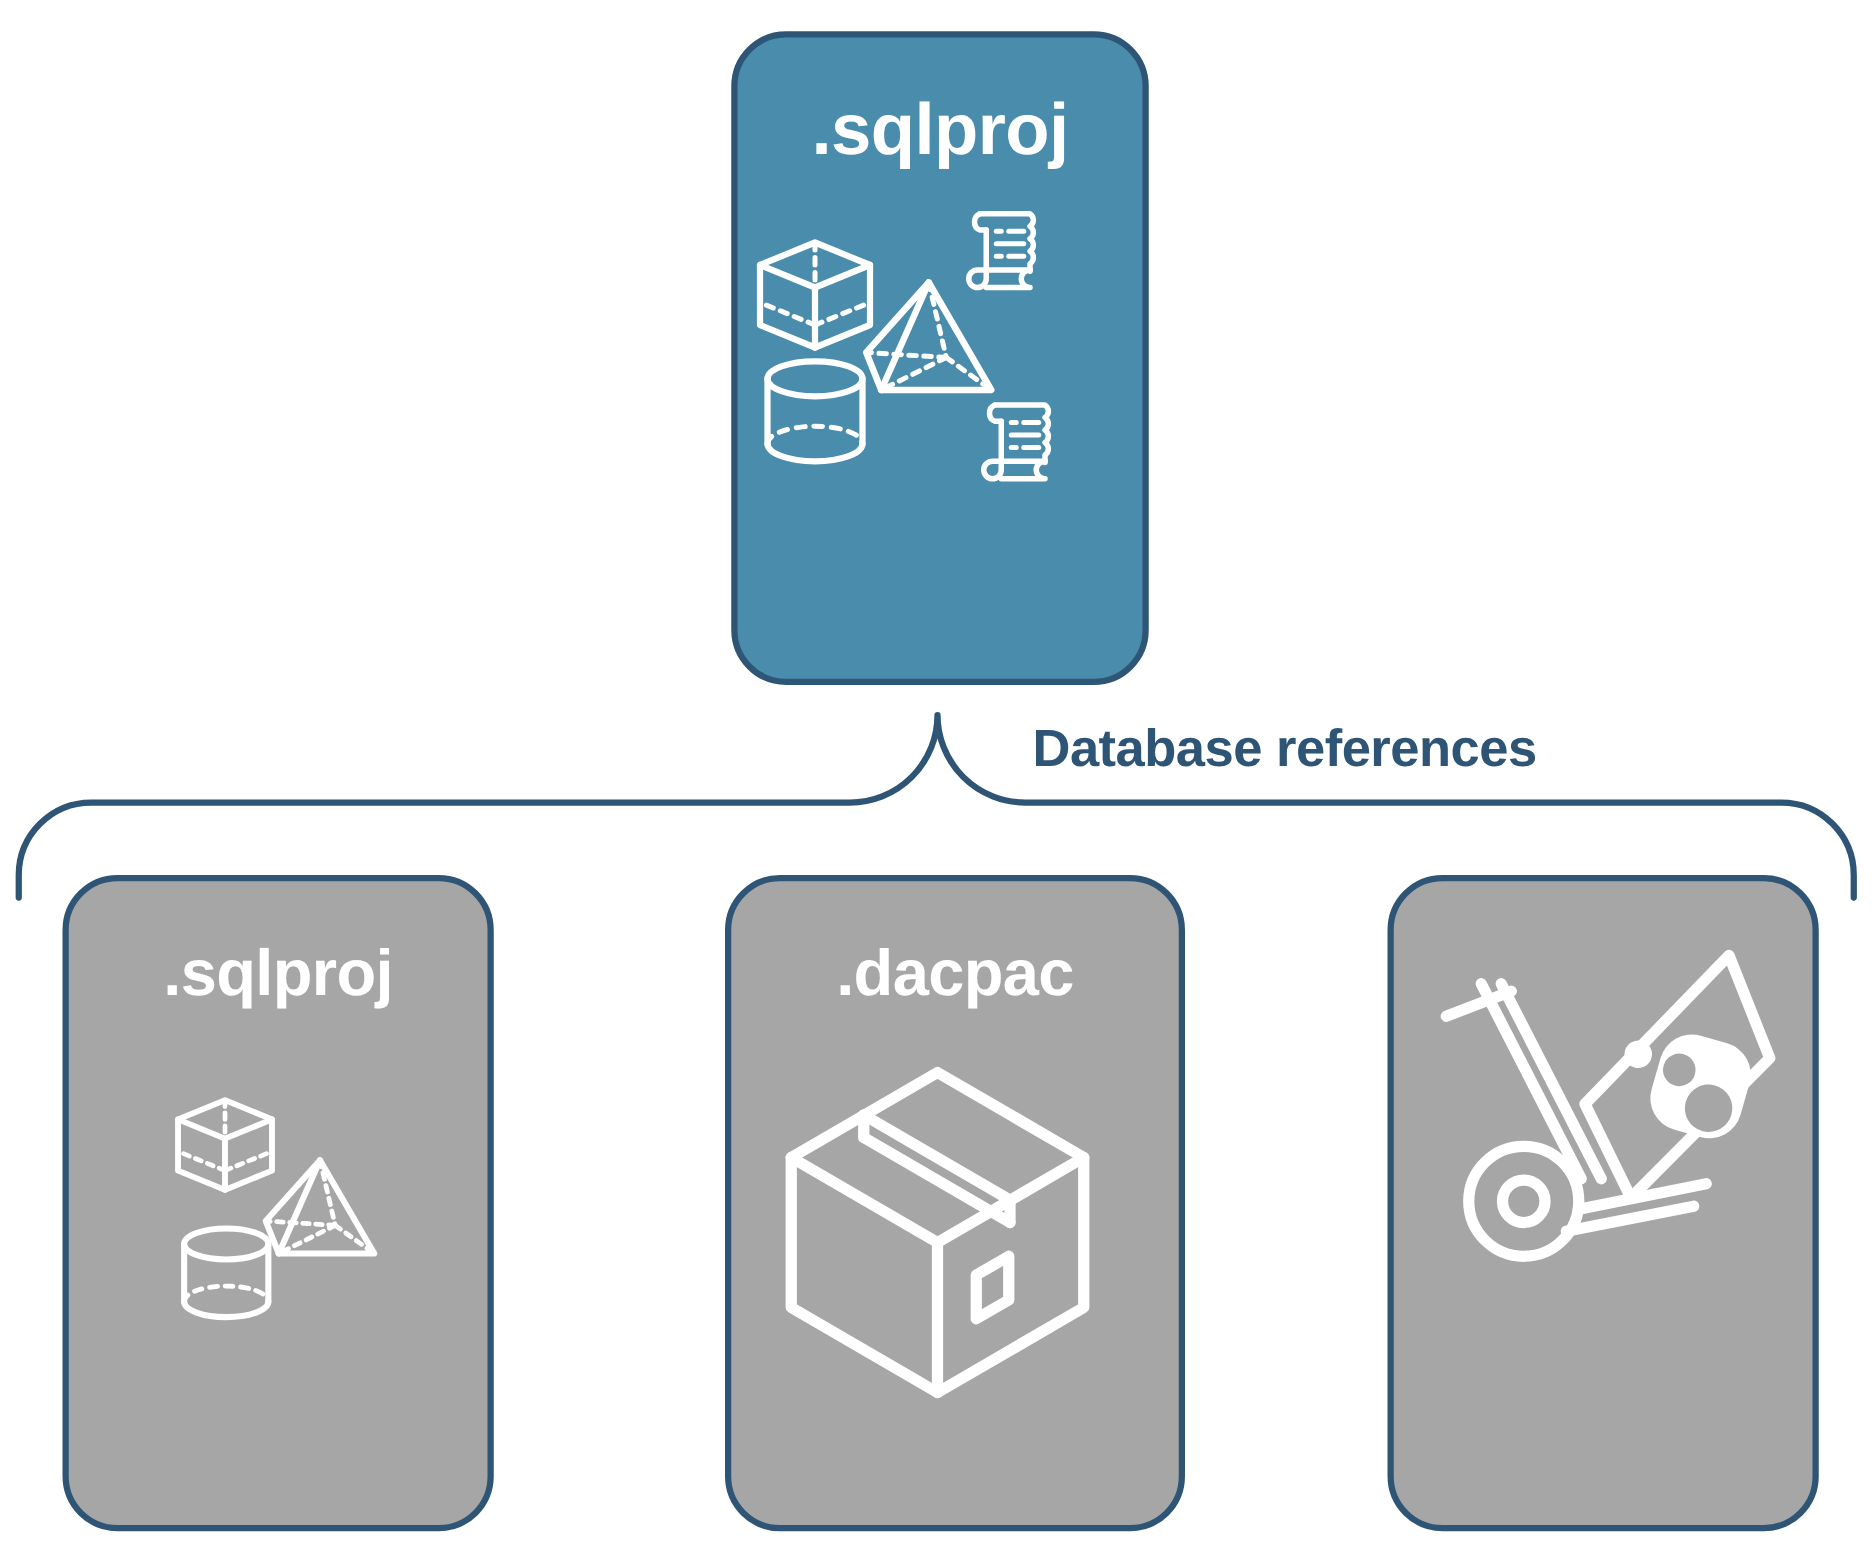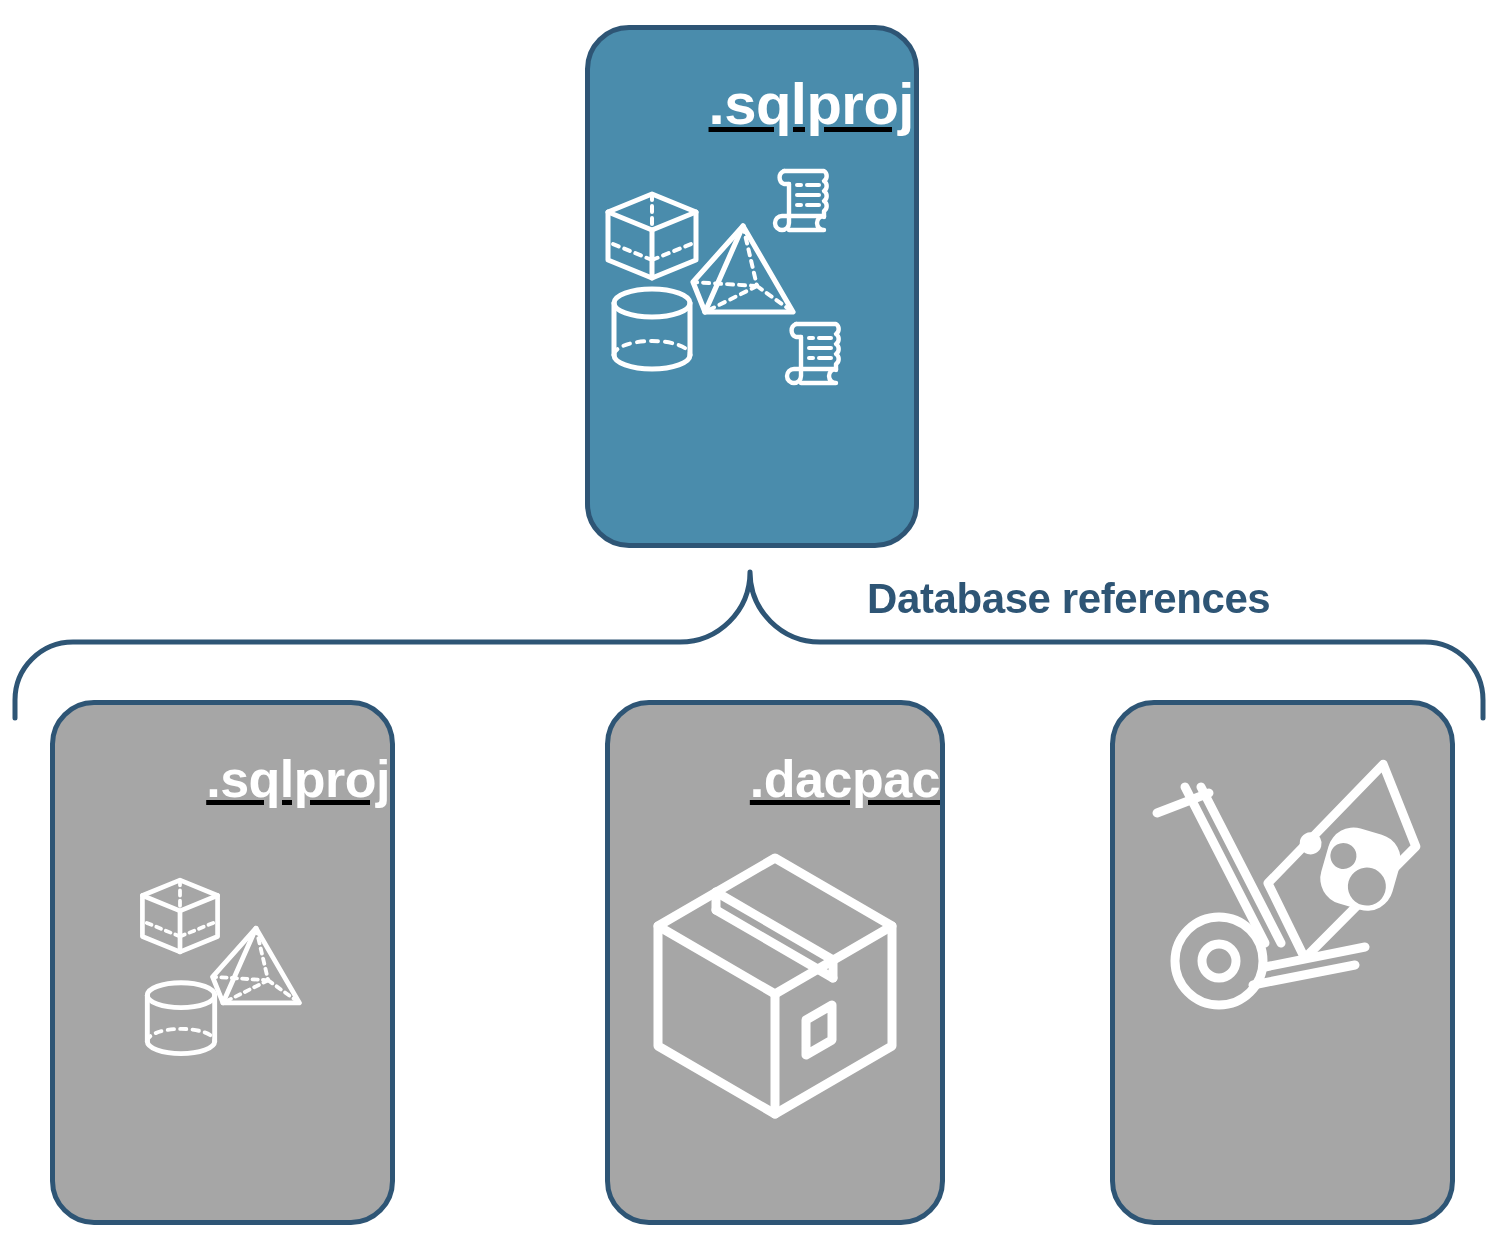--- a/index.html
+++ b/index.html
@@ -20,22 +20,21 @@
     width: 1500px;
     height: 1250px;
   }
   .card {
     position: absolute;
     box-sizing: border-box;
     border-radius: 44px;
     border: 5px solid #2e5575;
     display: flex;
     flex-direction: column;
-    align-items: flex-end;
-    text-decoration: underline;
+    align-items: center;
   }
   .card.blue {
     background: #4a8cac;
   }
   .card.gray {
     background: #a6a6a6;
   }
   .card-title {
     color: #ffffff;
     font-weight: bold;
@@ -56,23 +55,22 @@
   }
   #card-sqlproj {
     left: 50px;
     top: 700px;
     width: 345px;
     height: 525px;
   }
   #card-dacpac {
     left: 580px;
     top: 700px;
-    width: 340px;
+    width: 368px;
     height: 525px;
-    margin-left: 25px;
   }
   #card-nupkg {
     left: 1110px;
     top: 700px;
     width: 345px;
     height: 525px;
   }
   .card.gray .card-title {
     font-size: 52px;
     margin-top: 48px;
@@ -97,21 +95,20 @@
     position: absolute;
     left: 818px;
     top: 578px;
     font-size: 42px;
     font-weight: bold;
     color: #2e5575;
     letter-spacing: -0.4px;
     white-space: nowrap;
     line-height: 1;
     user-select: none;
-    margin-left: 41px;
   }
   .label-bg {
     background: #ffffff;
     padding: 0 8px;
   }
 </style>
 </head>
 <body>
 
 <div id="stage">

